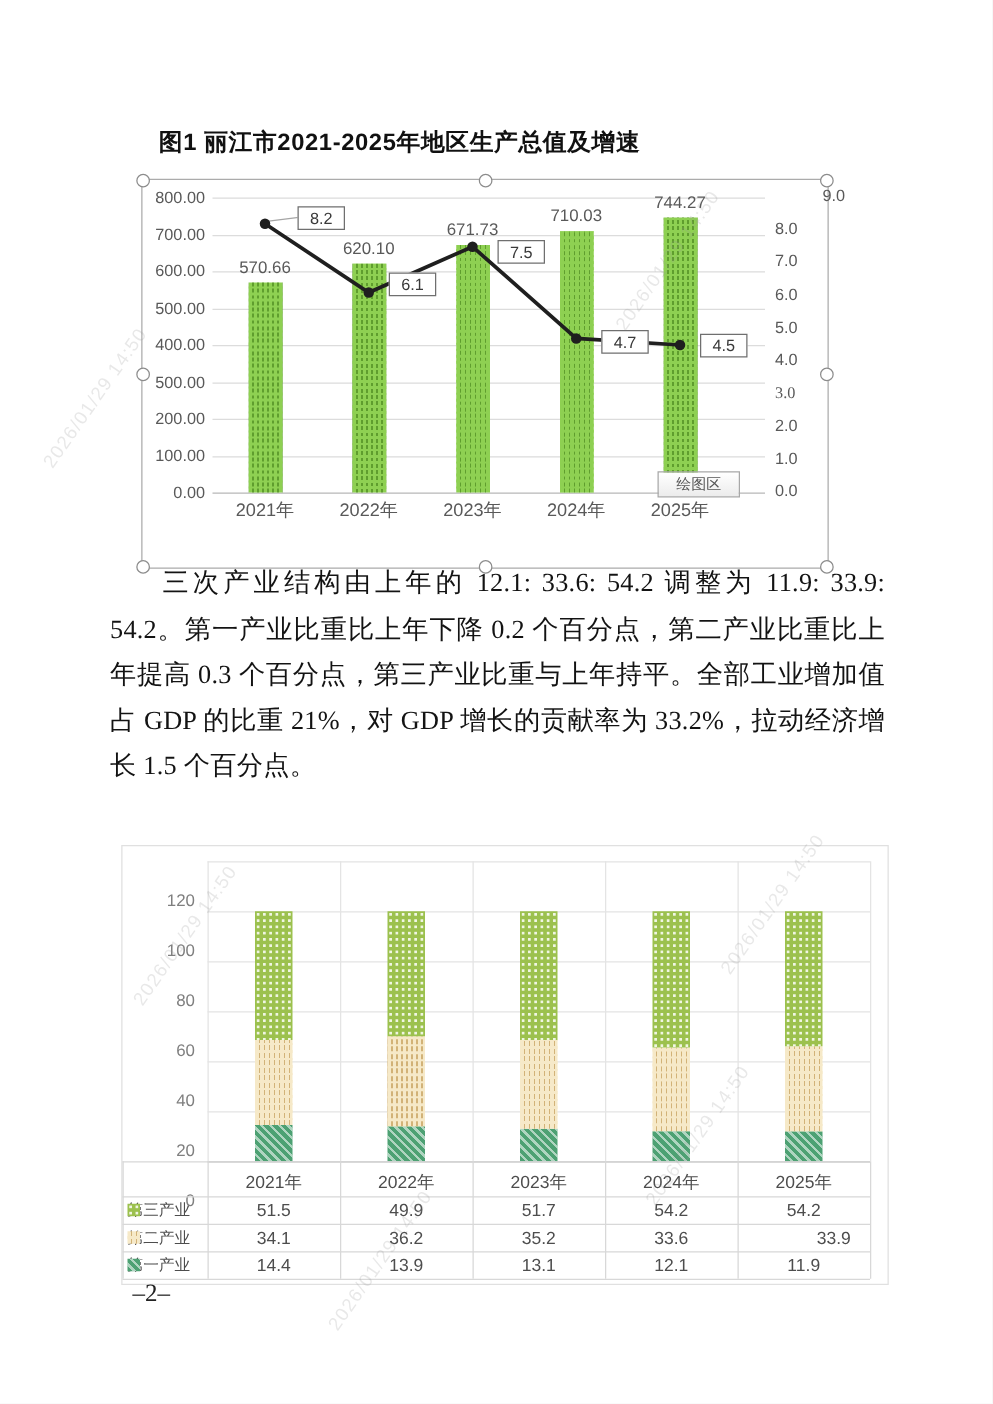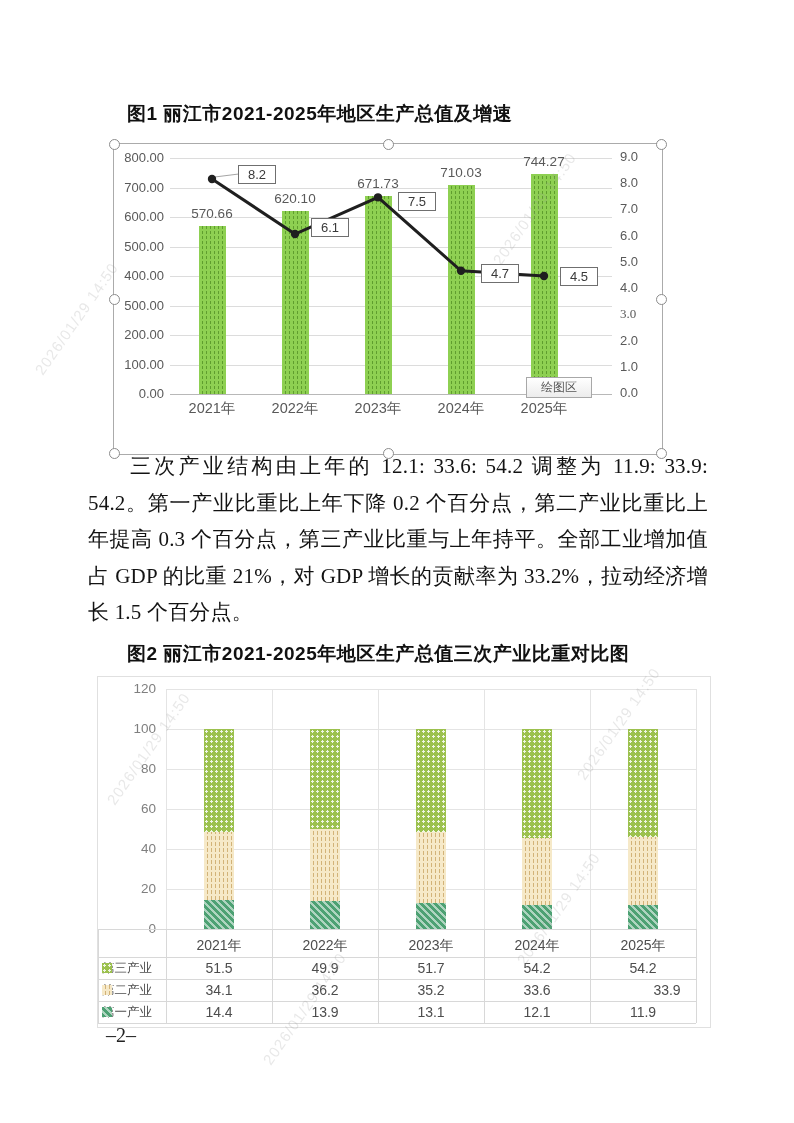--- a/index.html
+++ b/index.html
@@ -39,21 +39,21 @@
      background-image:repeating-linear-gradient(45deg,transparent 0 3px,rgba(255,255,255,.55) 3px 5px);}
   .dlbox{position:absolute;border:1px solid #6f6f6f;background:#fff;font-size:13px;color:#3a3a3a;
          text-align:center;line-height:17px;z-index:6;}
   .tooltip{position:absolute;border:1px solid #a8a8a8;background:linear-gradient(#ffffff,#ececec);
            font-size:12px;color:#555;text-align:center;line-height:19px;z-index:8;}
   .legend1{position:absolute;left:0;width:548px;top:281px;display:flex;justify-content:center;
            align-items:center;gap:6px;font-size:14.5px;color:#444;}
   .sw-gdp{display:inline-block;width:26px;height:12px;background-color:#8ed052;
      background-image:repeating-linear-gradient(0deg,rgba(142,208,82,0) 0 2px,#8ed052 2px 4px),
                       repeating-linear-gradient(90deg,transparent 0 2px,rgba(64,124,22,.6) 2px 3px);}
-  .ylab-c2{position:absolute;font-size:13.5px;color:#7f7f7f;text-align:right;}
+  .ylab-c2{position:absolute;font-size:13.5px;color:#7f7f7f;text-align:right;margin-top:32px;}
   .tcell{position:absolute;font-size:14px;color:#4d4d4d;text-align:center;overflow:hidden;white-space:nowrap;}
   .tline{position:absolute;background:#d8d8d8;}
   .legcell{position:absolute;display:flex;align-items:center;gap:3px;font-size:12.5px;color:#4d4d4d;white-space:nowrap;}
   .legsw{display:inline-block;width:10px;height:10px;flex:0 0 10px;}
   .wm{position:absolute;font-size:15px;color:rgba(150,150,150,.22);letter-spacing:1px;
       transform:rotate(-55deg);white-space:nowrap;z-index:5;pointer-events:none;}
   svg.lineplot{position:absolute;left:0;top:0;z-index:4;pointer-events:none;}
 </style>
 </head>
 <body>
@@ -93,21 +93,21 @@
       <div class="gl" style="left: 56px; top: 132px; width: 442px; height: 1px;"></div>
       <div class="ylab" style="left: 0px; top: 124px; width: 50px;">400.00</div>
       <div class="gl" style="left: 56px; top: 161.5px; width: 442px; height: 1px;"></div>
       <div class="ylab" style="left: 0px; top: 153.5px; width: 50px;">500.00</div>
       <div class="gl" style="left: 56px; top: 191px; width: 442px; height: 1px;"></div>
       <div class="ylab" style="left: 0px; top: 183px; width: 50px;">200.00</div>
       <div class="gl" style="left: 56px; top: 220.5px; width: 442px; height: 1px;"></div>
       <div class="ylab" style="left: 0px; top: 212.5px; width: 50px;">100.00</div>
       <div class="axis-line" style="left: 56px; top: 250px; width: 442px; height: 1px;"></div>
       <div class="ylab" style="left: 0px; top: 242px; width: 50px;">0.00</div>
-      <div class="ylab2" style="left: 506px; top: 5px; width: 38px;">9.0</div>
+      <div class="ylab2" style="left: 534px; top: 5px; width: 38px; text-align: center;">9.0</div>
       <div class="ylab2" style="left: 506px; top: 31.2222px; width: 38px;">8.0</div>
       <div class="ylab2" style="left: 506px; top: 57.4444px; width: 38px;">7.0</div>
       <div class="ylab2" style="left: 506px; top: 83.6667px; width: 38px;">6.0</div>
       <div class="ylab2" style="left: 506px; top: 109.889px; width: 38px;">5.0</div>
       <div class="ylab2" style="left: 506px; top: 136.111px; width: 38px;">4.0</div>
       <div class="ylab2" style="left: 506px; top: 162.333px; width: 38px; font-family: Liberation Serif, serif;">3.0</div>
       <div class="ylab2" style="left: 506px; top: 188.556px; width: 38px;">2.0</div>
       <div class="ylab2" style="left: 506px; top: 214.778px; width: 38px;">1.0</div>
       <div class="ylab2" style="left: 506px; top: 241px; width: 38px;">0.0</div>
       <div class="bar-gdp" style="left: 84.5px; top: 81.6553px; width: 27px; height: 168.345px;"></div>
@@ -136,21 +136,20 @@
       </svg>
       <div class="dlbox" style="left: 124px; top: 21.4778px; width: 36px; height: 17px;">8.2</div>
       <div class="dlbox" style="left: 197px; top: 73.5444px; width: 36px; height: 17px;">6.1</div>
       <div class="dlbox" style="left: 284px; top: 47.8333px; width: 36px; height: 17px;">7.5</div>
       <div class="dlbox" style="left: 367px; top: 120.256px; width: 36px; height: 17px;">4.7</div>
       <div class="dlbox" style="left: 446px; top: 122.5px; width: 36px; height: 17px;">4.5</div>
     </div>
 
   <div class="body-par">三次产业结构由上年的 12.1: 33.6: 54.2 调整为 11.9: 33.9: 54.2。第一产业比重比上年下降 0.2 个百分点，第二产业比重比上年提高 0.3 个百分点，第三产业比重与上年持平。全部工业增加值占 GDP 的比重 21%，对 GDP 增长的贡献率为 33.2%，拉动经济增长 1.5 个百分点。</div>
 
-  <div class="fig-title" style="left:127px;top:641px">图2  丽江市2021-2025年地区生产总值三次产业比重对比图</div>
 
   <div class="chart2" id="chart2">
       <div class="glv" style="left: 68px; top: 12px; width: 530px; height: 1px;"></div>
       <div class="ylab-c2" style="left: 18px; top: 4px; width: 40px;">120</div>
       <div class="glv" style="left: 68px; top: 52px; width: 530px; height: 1px;"></div>
       <div class="ylab-c2" style="left: 18px; top: 44px; width: 40px;">100</div>
       <div class="glv" style="left: 68px; top: 92px; width: 530px; height: 1px;"></div>
       <div class="ylab-c2" style="left: 18px; top: 84px; width: 40px;">80</div>
       <div class="glv" style="left: 68px; top: 132px; width: 530px; height: 1px;"></div>
       <div class="ylab-c2" style="left: 18px; top: 124px; width: 40px;">60</div>

